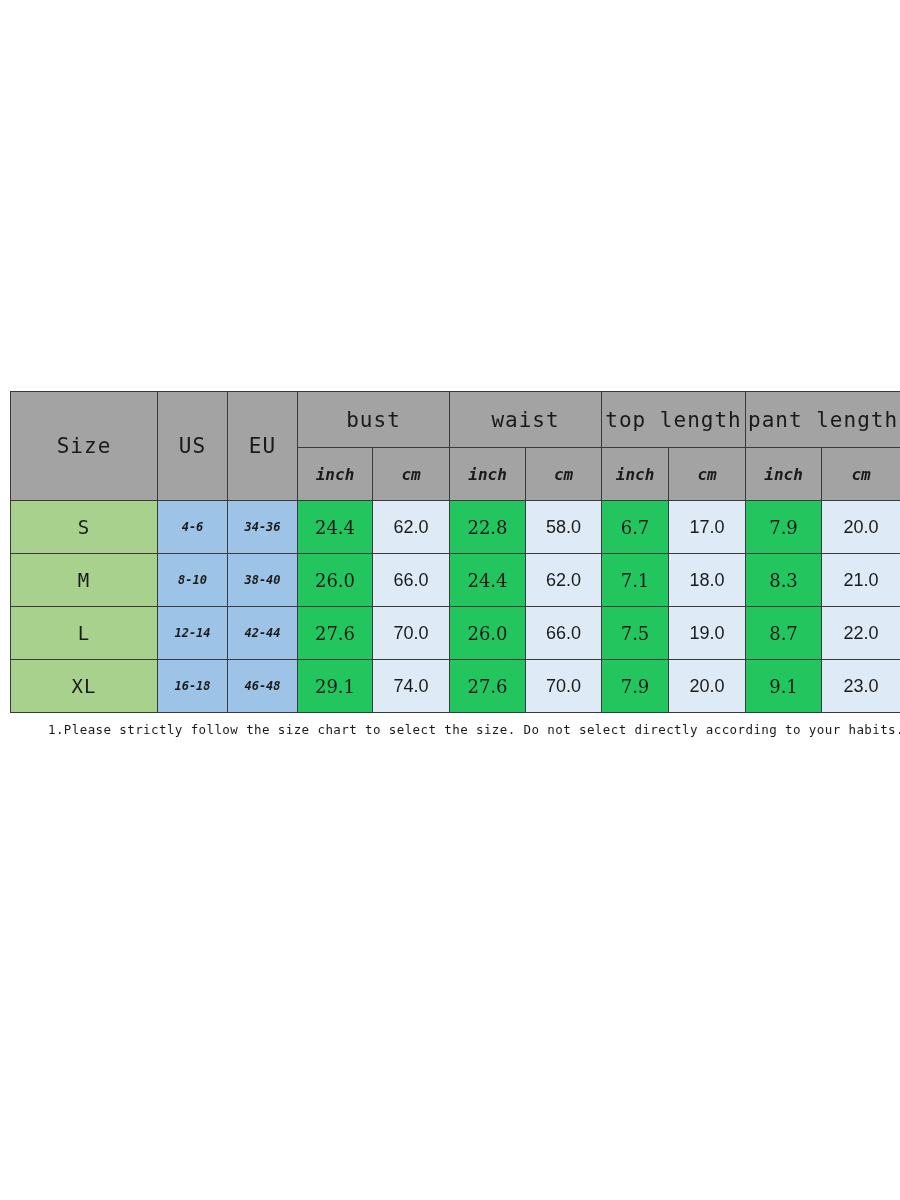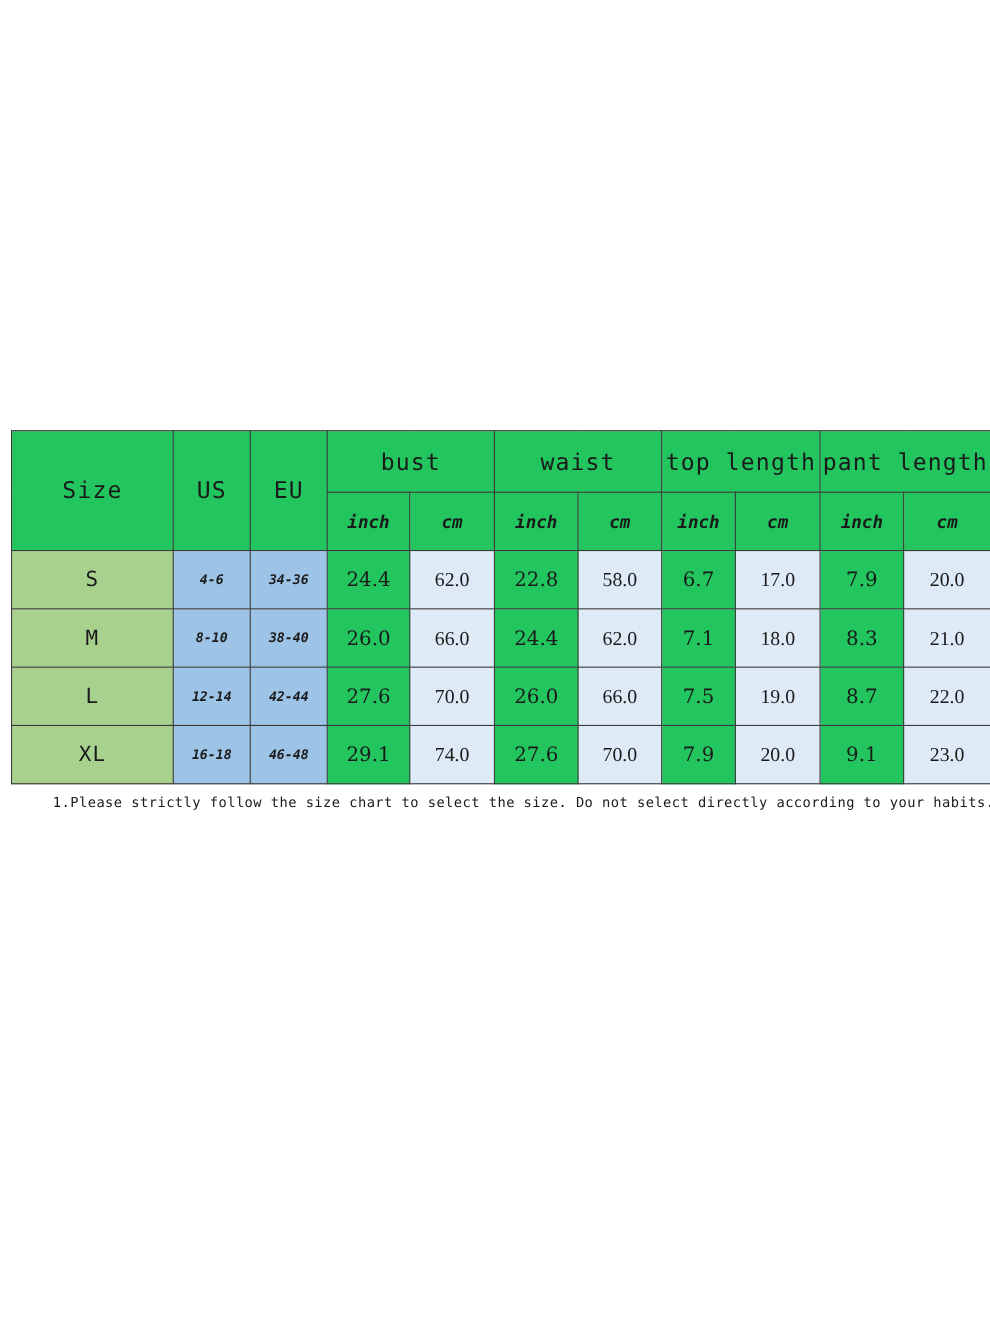--- a/index.html
+++ b/index.html
@@ -33,21 +33,21 @@
   table.size-chart td {
     border: 1px solid #3a3a3a;
     text-align: center;
     vertical-align: middle;
     color: #1a1a1a;
     padding: 0;
   }
 
   
   .hdr {
-    background: #22c55e;
+    background: #a3a3a3;
     font-family: "DejaVu Sans Mono", monospace;
     font-weight: normal;
     font-size: 21px;
     letter-spacing: 1px;
   }
   .hdr-size { height: 107px; font-size: 21px; }
   .hdr-group { height: 55px; font-size: 21px; }
   .hdr-unit {
     height: 52px;
     font-size: 16px;
@@ -72,21 +72,21 @@
     letter-spacing: 0px;
   }
   td.c-inch {
     background: #22c55e;
     font-size: 18px;
     font-family: "DejaVu Serif", serif;
   }
   td.c-cm {
     background: #deeaf6;
     font-size: 18px;
-    font-family: Liberation Serif, serif;
+    font-family: Liberation Sans, sans-serif;
     margin-left: 22px;
   }
 
   
   .notes {
     position: absolute;
     left: 0;
     top: 722px;
     width: 900px;
   }

